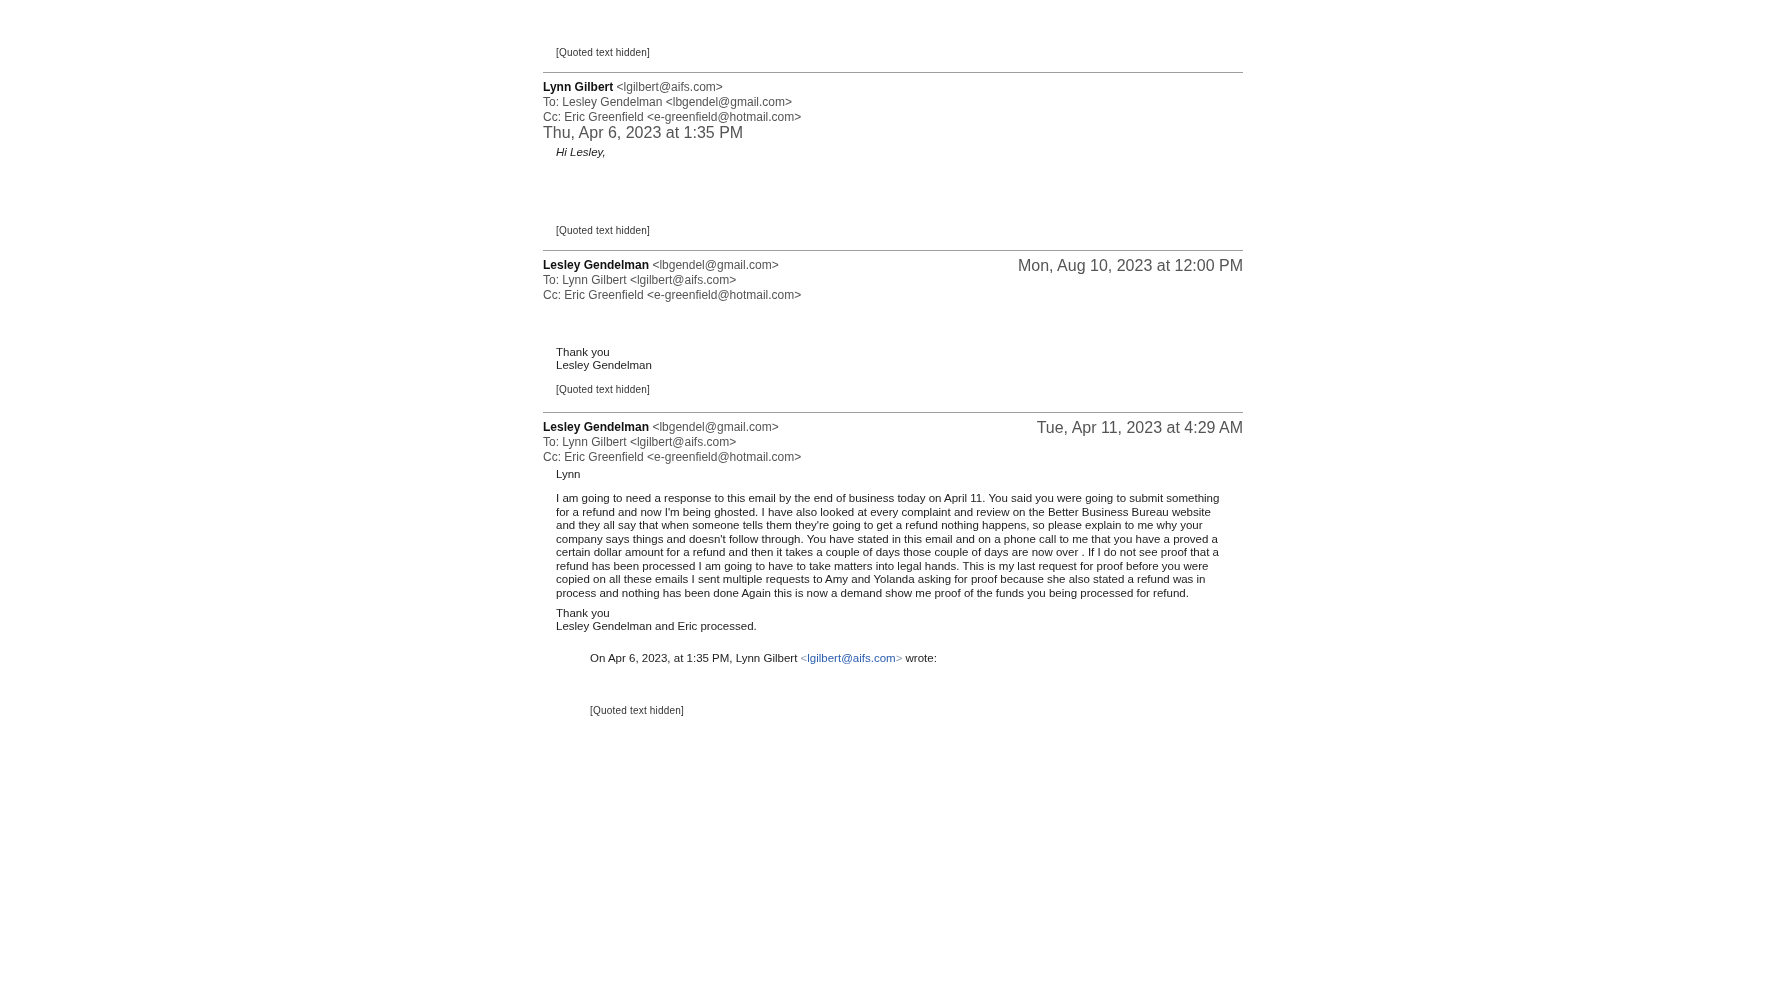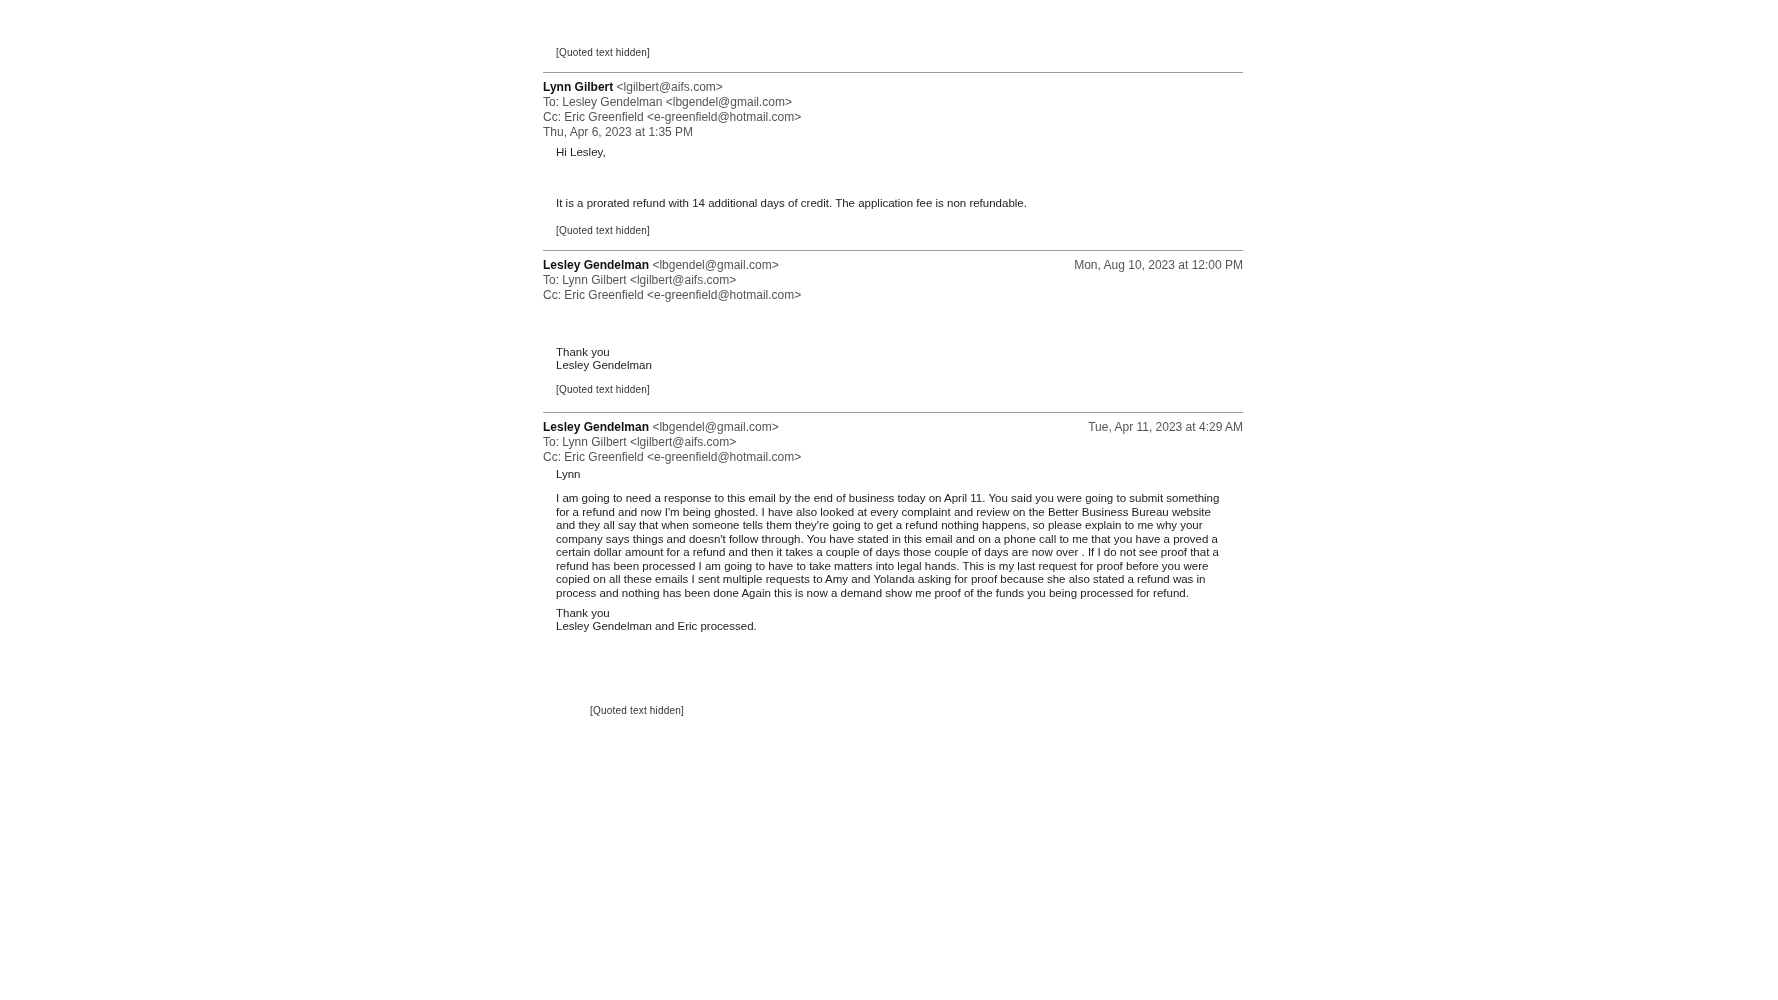--- a/index.html
+++ b/index.html
@@ -8,21 +8,21 @@
     font-family:"Liberation Sans","DejaVu Sans",sans-serif;
     -webkit-font-smoothing:antialiased;
   }
   .content{position:absolute;left:543px;top:0;width:700px;height:784px;}
   .abs{position:absolute;left:0;right:0;}
   .sep{position:absolute;left:0;right:0;height:0;border-top:1px solid #9e9e9e;}
   .msg-header{display:flex;justify-content:space-between;align-items:flex-start;}
   .hdr-lines{font-size:12px;line-height:15px;color:#555555;}
   .sender-name{font-weight:bold;color:#111111;}
   .sender-email{color:#555555;}
-  .msg-date{font-size:12px;line-height:15px;color:#555555;white-space:nowrap;}
+  .msg-date{font-size:16px;line-height:15px;color:#555555;white-space:nowrap;}
   .body-text{font-size:11.5px;line-height:13.5px;color:#222222;}
   .para{width:668px;}
   .quoted{font-size:10px;line-height:12px;color:#333333;letter-spacing:.2px;}
   .indent{left:13px;}
   .qindent{left:47px;}
   .bracket{color:#8c9bb5;}
   .link{color:#2a5db0;text-decoration:none;cursor:pointer;}
 </style>
 </head>
 <body>
@@ -33,22 +33,21 @@
 
   <div class="sep" style="top: 72px; border-top-color: rgb(158, 158, 158);"></div>
   <div class="abs msg-header" style="top:80px;flex-direction:column;">
     <div class="hdr-lines">
       <div><span class="sender-name">Lynn Gilbert</span> <span class="sender-email">&lt;lgilbert@aifs.com&gt;</span></div>
       <div>To: Lesley Gendelman &lt;lbgendel@gmail.com&gt;</div>
       <div>Cc: Eric Greenfield &lt;e-greenfield@hotmail.com&gt;</div>
     </div>
     <div class="msg-date">Thu, Apr 6, 2023 at 1:35 PM</div>
   </div>
-  <div class="abs body-text indent" style="top:146px;">Hi Lesley,</div>
-  <div class="abs body-text para indent" style="top:197px;">It is a prorated refund with 14 additional days of credit.  The application fee is non refundable.</div>
+  <div class="abs body-text indent" style="top:146px;font-style:italic;">Hi Lesley,</div>
   <div class="abs quoted indent" style="top:225px;">[Quoted text hidden]</div>
 
   <div class="sep" style="top: 250px; border-top-color: rgb(158, 158, 158);"></div>
   <div class="abs msg-header" style="top:258px;">
     <div class="hdr-lines">
       <div><span class="sender-name">Lesley Gendelman</span> <span class="sender-email">&lt;lbgendel@gmail.com&gt;</span></div>
       <div>To: Lynn Gilbert &lt;lgilbert@aifs.com&gt;</div>
       <div>Cc: Eric Greenfield &lt;e-greenfield@hotmail.com&gt;</div>
     </div>
     <div class="msg-date">Mon, Aug 10, 2023 at 12:00 PM</div>
@@ -64,16 +63,19 @@
       <div>To: Lynn Gilbert &lt;lgilbert@aifs.com&gt;</div>
       <div>Cc: Eric Greenfield &lt;e-greenfield@hotmail.com&gt;</div>
     </div>
     <div class="msg-date">Tue, Apr 11, 2023 at 4:29 AM</div>
   </div>
   <div class="abs body-text indent" style="top:468px;">Lynn</div>
   <div class="abs body-text para indent" style="top:492px;">I am going to need a response to this email by the end of business today on April 11. You said you were going to submit something for a refund and now I'm being ghosted. I have also looked at every complaint and review on the Better Business Bureau website and they all say that when someone tells them they're going to get a refund nothing happens, so please explain to me why your company says things and doesn't follow through. You have stated in this email and on a phone call to me that you have a proved a certain dollar amount for a refund and then it takes a couple of days those couple of days are now over . If I do not see proof that a refund has been processed I am going to have to take matters into legal hands. This is my last request for proof before you were copied on all these emails I sent multiple requests to Amy and Yolanda asking for proof because she also stated a refund was in process and nothing has been done  Again this is now a demand show me proof of the funds you being processed for refund.</div>
   <div class="abs body-text indent" style="top:607px;">Thank you</div>
   <div class="abs body-text indent" style="top:620px;">Lesley Gendelman and Eric processed.</div>
 
+  <div class="abs body-text qindent" style="top:652px;">
+    <span>On Apr 6, 2023, at 1:35 PM, Lynn Gilbert </span><span class="bracket">&lt;</span><a class="link" style="color: rgb(42, 93, 176);">lgilbert@aifs.com</a><span class="bracket">&gt;</span><span> wrote:</span>
+  </div>
 
   <div class="abs quoted qindent" style="top:705px;">[Quoted text hidden]</div>
 
 </div>
 
 </body></html>

